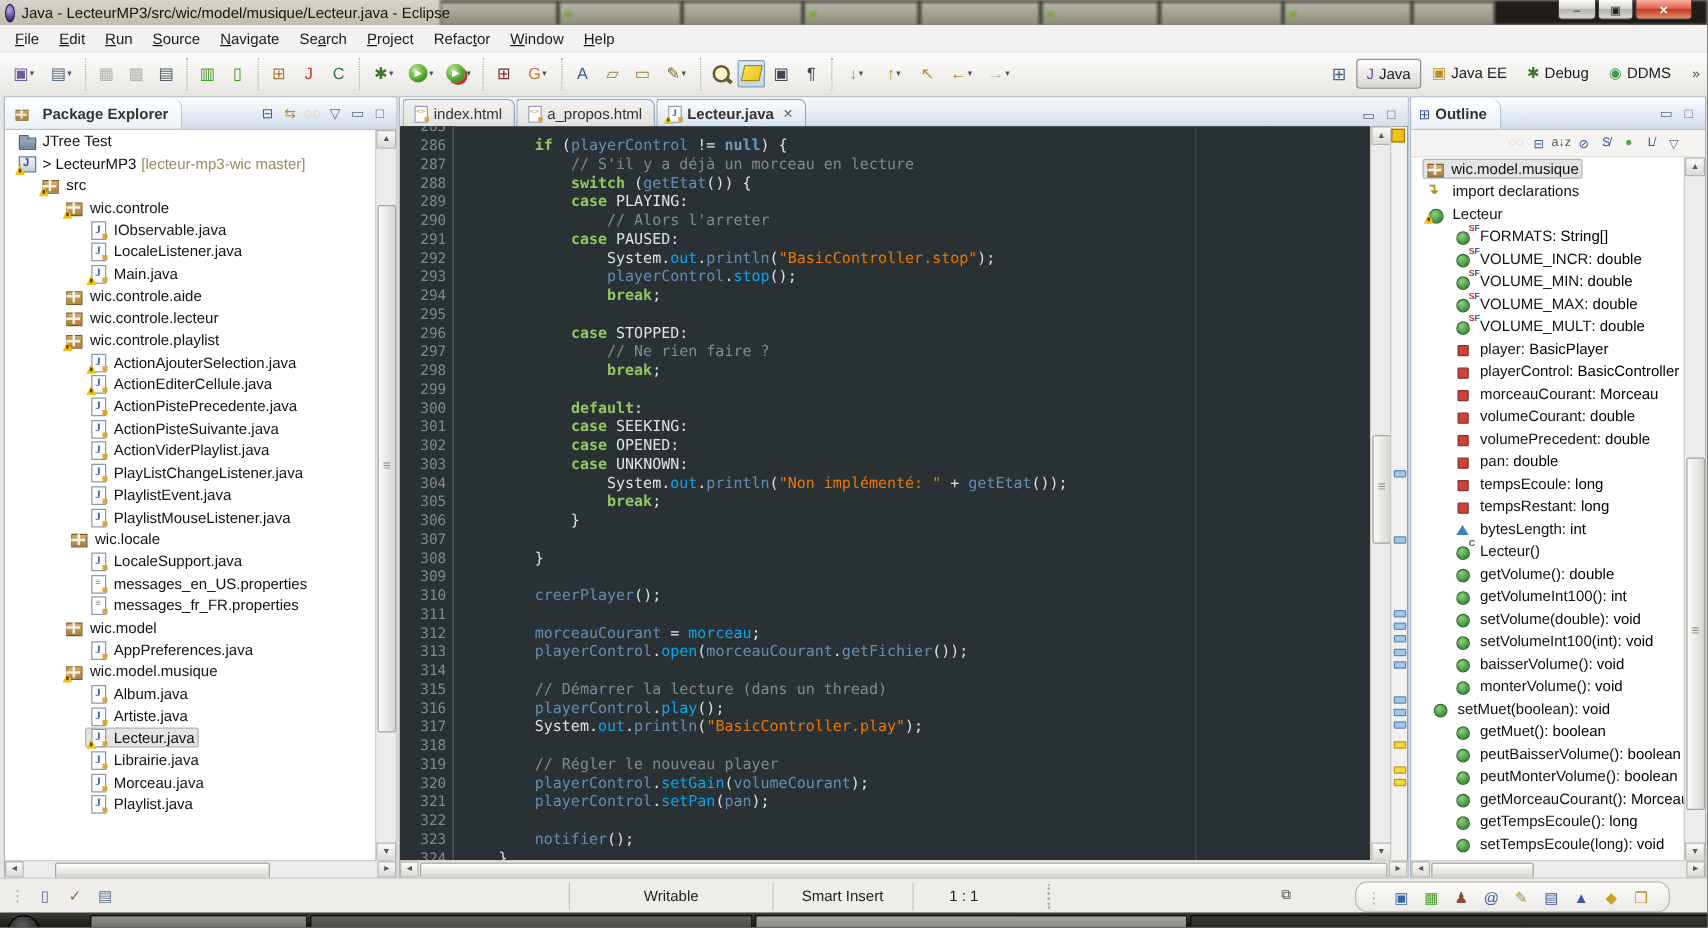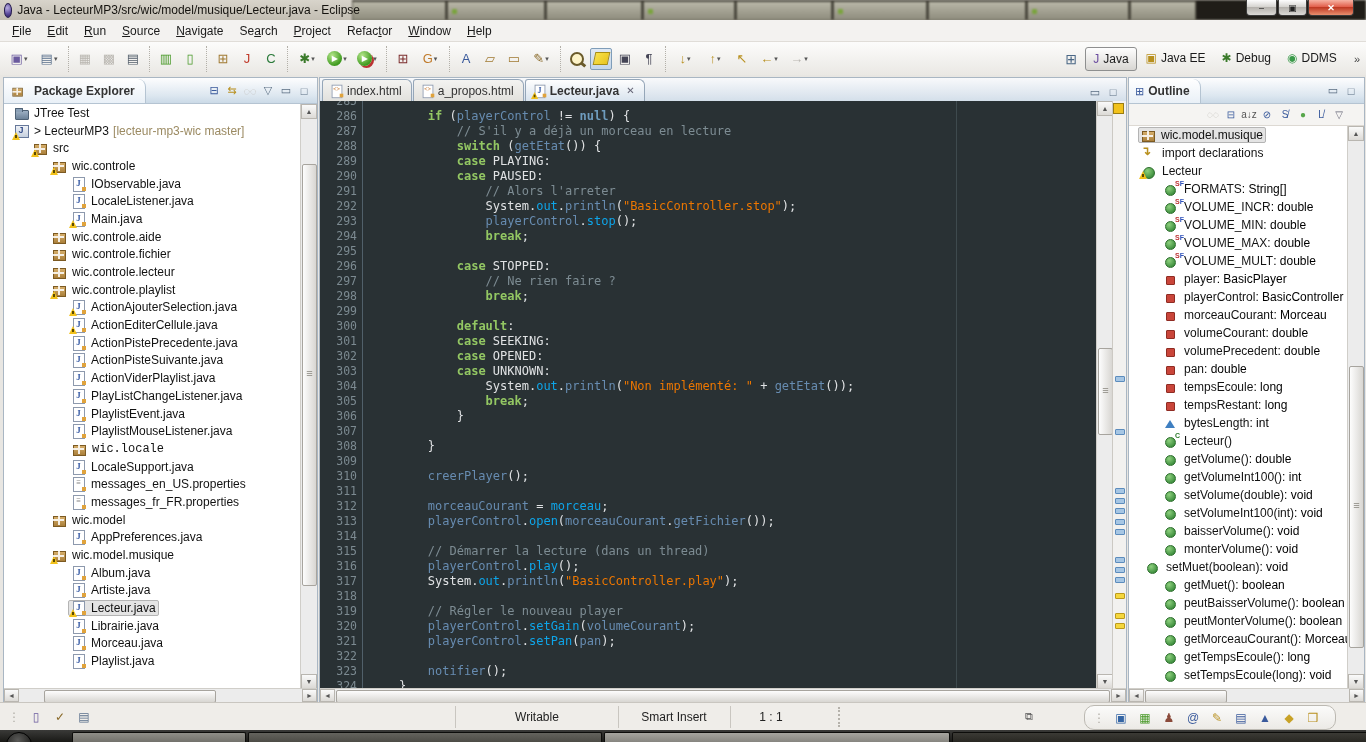--- a/index.html
+++ b/index.html
@@ -433,26 +433,20 @@
           </div>
           <div class="trow" style="padding-left: 44px;">
             <span class="tw">
               <span class="fi fi-package"></span>
               <span>wic.controle.aide</span>
             </span>
           </div>
           <div class="trow" style="padding-left: 44px;">
             <span class="tw">
               <span class="fi fi-package"></span>
-              <span>wic.controle.fichier</span>
-            </span>
-          </div>
-          <div class="trow" style="padding-left: 44px;">
-            <span class="tw">
-              <span class="fi fi-package"></span>
               <span>wic.controle.lecteur</span>
             </span>
           </div>
           <div class="trow" style="padding-left: 44px;">
             <span class="tw">
               <span class="fi fi-package">
                 <span class="warnov"></span>
               </span>
               <span>wic.controle.playlist</span>
             </span>
@@ -516,21 +510,21 @@
             </span>
           </div>
           <div class="trow" style="padding-left: 63px;">
             <span class="tw">
               <span class="fi fi-file">
                 <span class="fg">J</span>
               </span>
               <span>PlaylistMouseListener.java</span>
             </span>
           </div>
-          <div class="trow" style="padding-left: 64px; font-family: Liberation Mono, monospace;">
+          <div class="trow" style="padding-left: 48px;">
             <span class="tw">
               <span class="fi fi-package"></span>
               <span>wic.locale</span>
             </span>
           </div>
           <div class="trow" style="padding-left: 63px;">
             <span class="tw">
               <span class="fi fi-file">
                 <span class="fg">J</span>
               </span>
@@ -712,22 +706,22 @@
             </div>
           </div>
         <div id="codelines">
           <div id="marginline"></div>
           <div id="codeinner">
               <div class="cl">&nbsp;</div>
               <div class="cl"><span class="pl">        </span><span class="kw">if</span><span class="pl"> (</span><span class="fd">playerControl</span><span class="pl"> != </span><span class="nl">null</span><span class="pl">) {</span></div>
               <div class="cl"><span class="pl">            </span><span class="cm">// S'il y a déjà un morceau en lecture</span></div>
               <div class="cl"><span class="pl">            </span><span class="kw">switch</span><span class="pl"> (</span><span class="mt">getEtat</span><span class="pl">()) {</span></div>
               <div class="cl"><span class="pl">            </span><span class="kw">case</span><span class="pl"> PLAYING:</span></div>
+              <div class="cl"><span class="pl">                </span><span class="cm">// Alors l'arreter</span></div>
               <div class="cl"><span class="pl">            </span><span class="kw">case</span><span class="pl"> PAUSED:</span></div>
-              <div class="cl"><span class="pl">                </span><span class="cm">// Alors l'arreter</span></div>
               <div class="cl"><span class="pl">                System.</span><span class="mb">out</span><span class="pl">.</span><span class="mt">println</span><span class="pl">(</span><span class="st">"BasicController.stop"</span><span class="pl">);</span></div>
               <div class="cl"><span class="pl">                </span><span class="fd">playerControl</span><span class="pl">.</span><span class="mb">stop</span><span class="pl">();</span></div>
               <div class="cl"><span class="pl">                </span><span class="kw">break</span><span class="pl">;</span></div>
               <div class="cl">&nbsp;</div>
               <div class="cl"><span class="pl">            </span><span class="kw">case</span><span class="pl"> STOPPED:</span></div>
               <div class="cl"><span class="pl">                </span><span class="cm">// Ne rien faire ?</span></div>
               <div class="cl"><span class="pl">                </span><span class="kw">break</span><span class="pl">;</span></div>
               <div class="cl">&nbsp;</div>
               <div class="cl"><span class="pl">            </span><span class="kw">default</span><span class="pl">:</span></div>
               <div class="cl"><span class="pl">            </span><span class="kw">case</span><span class="pl"> SEEKING:</span></div>

